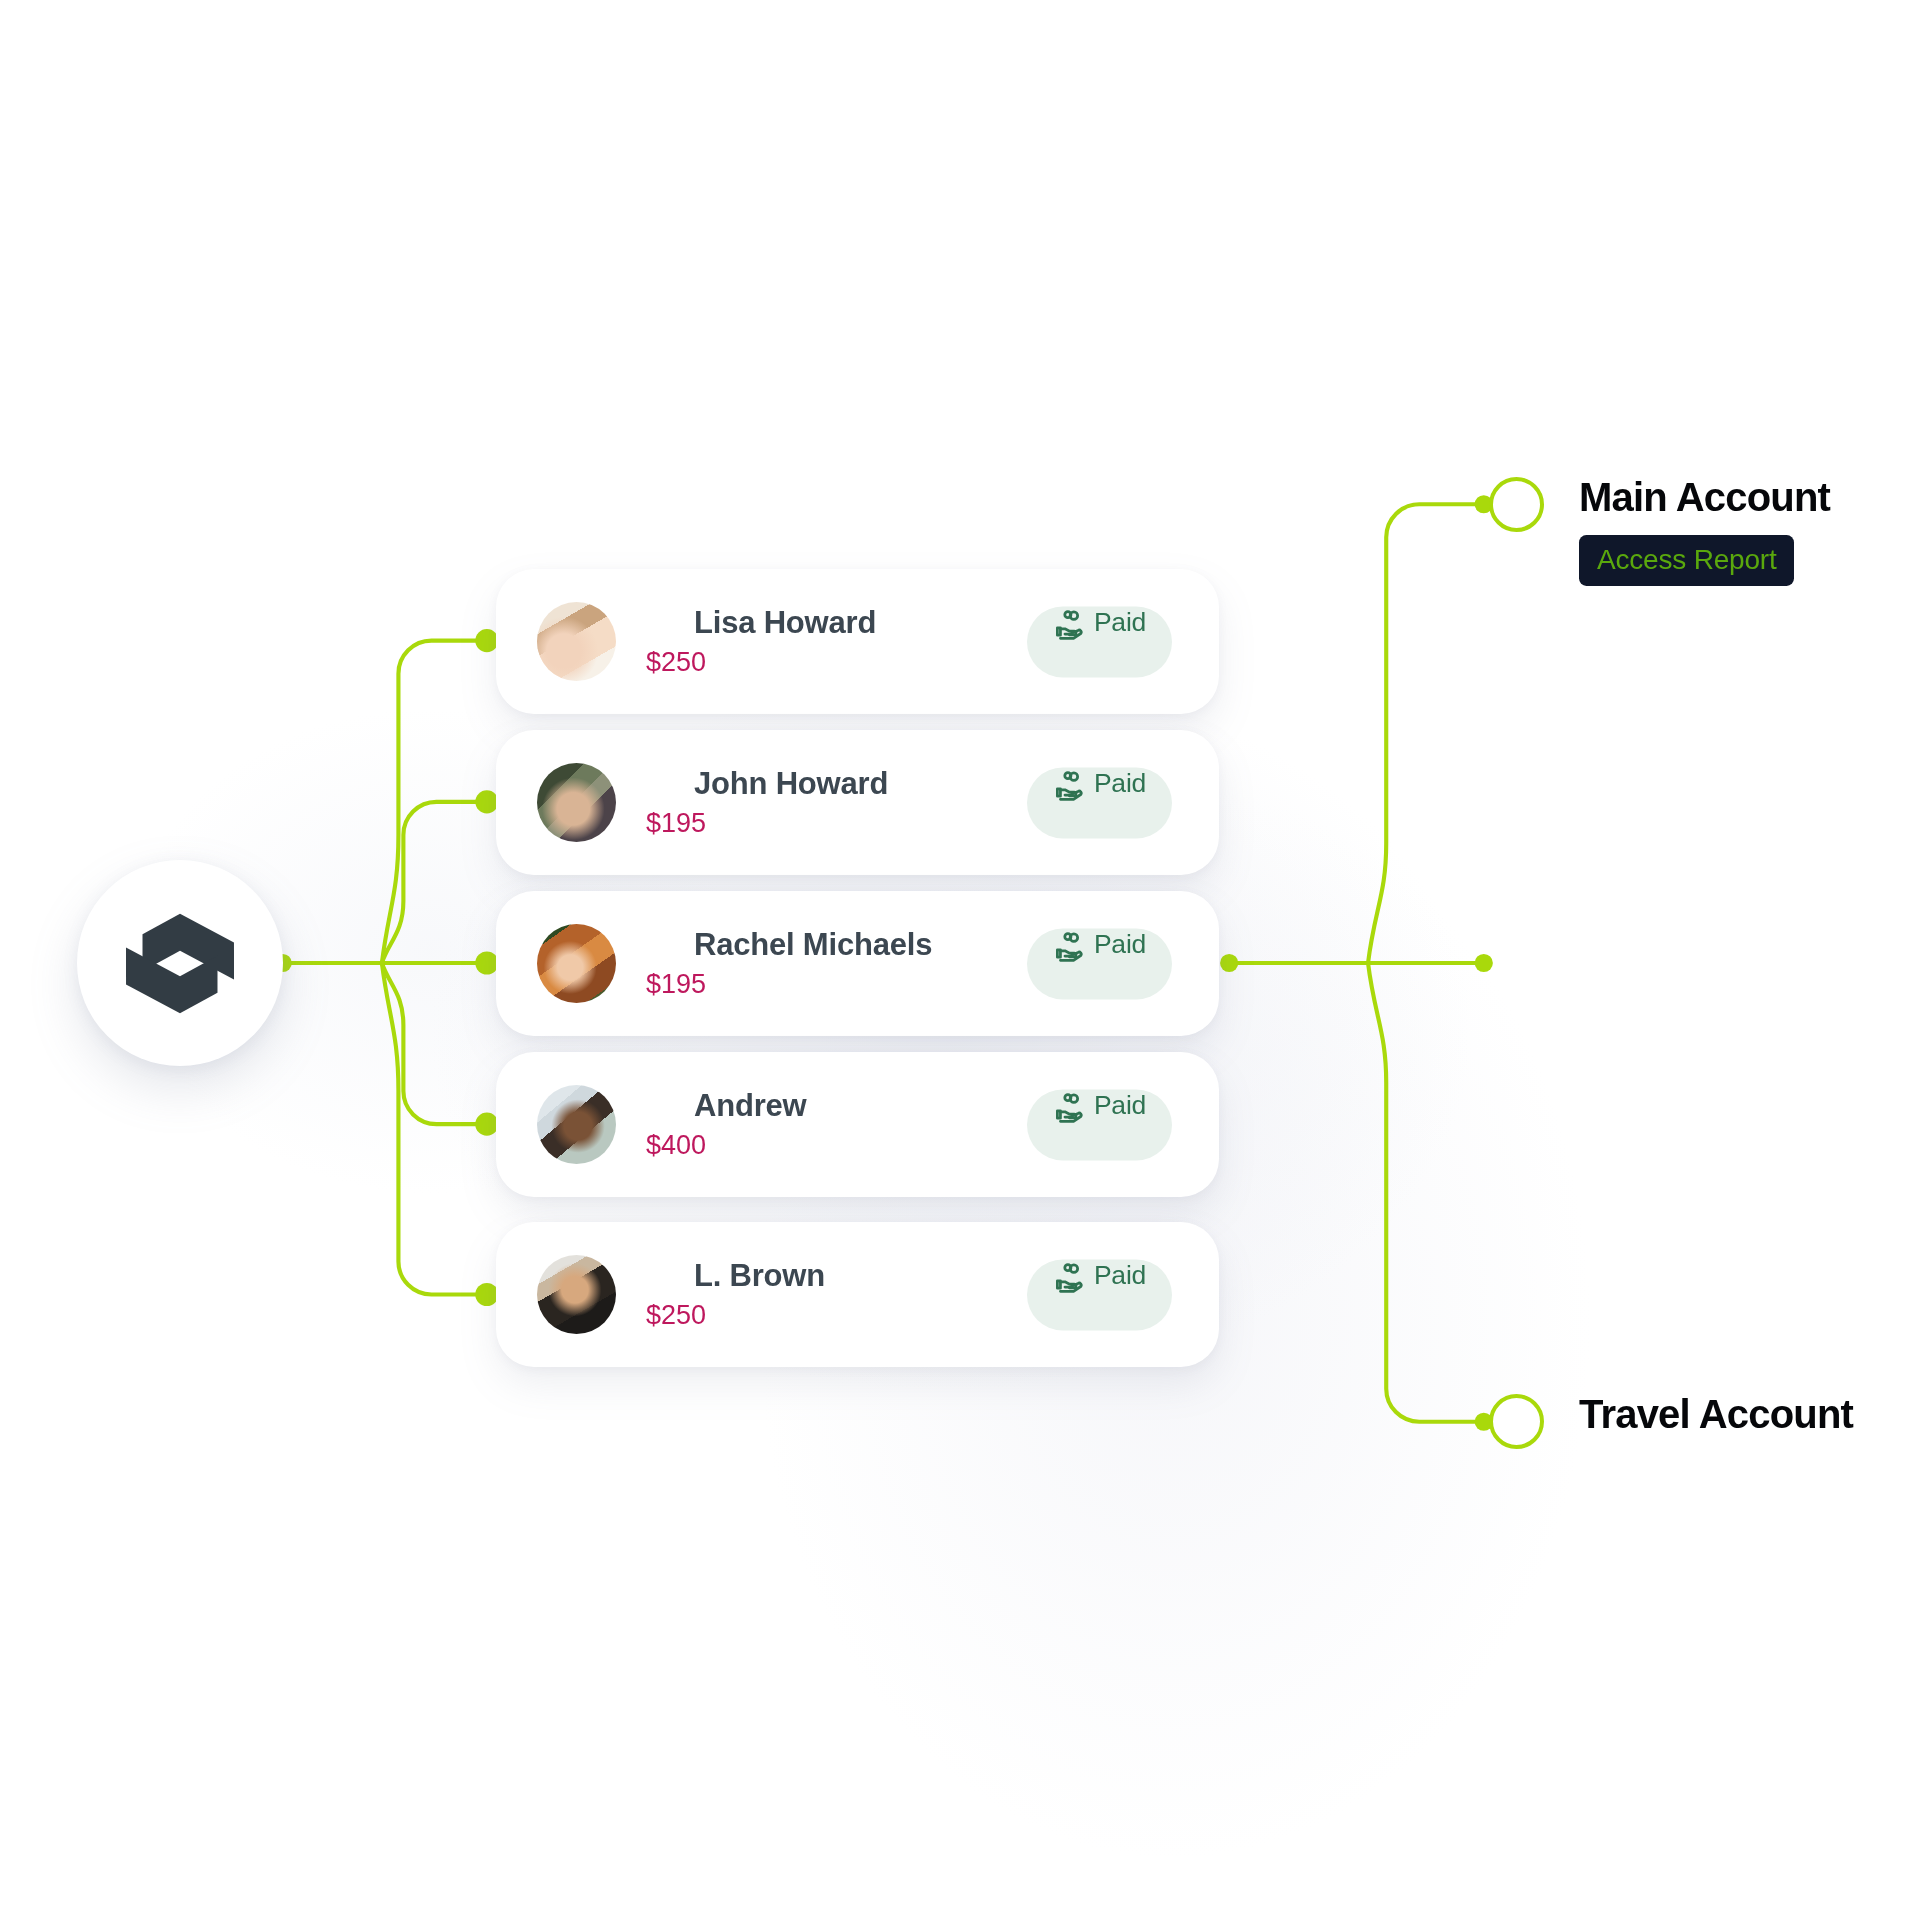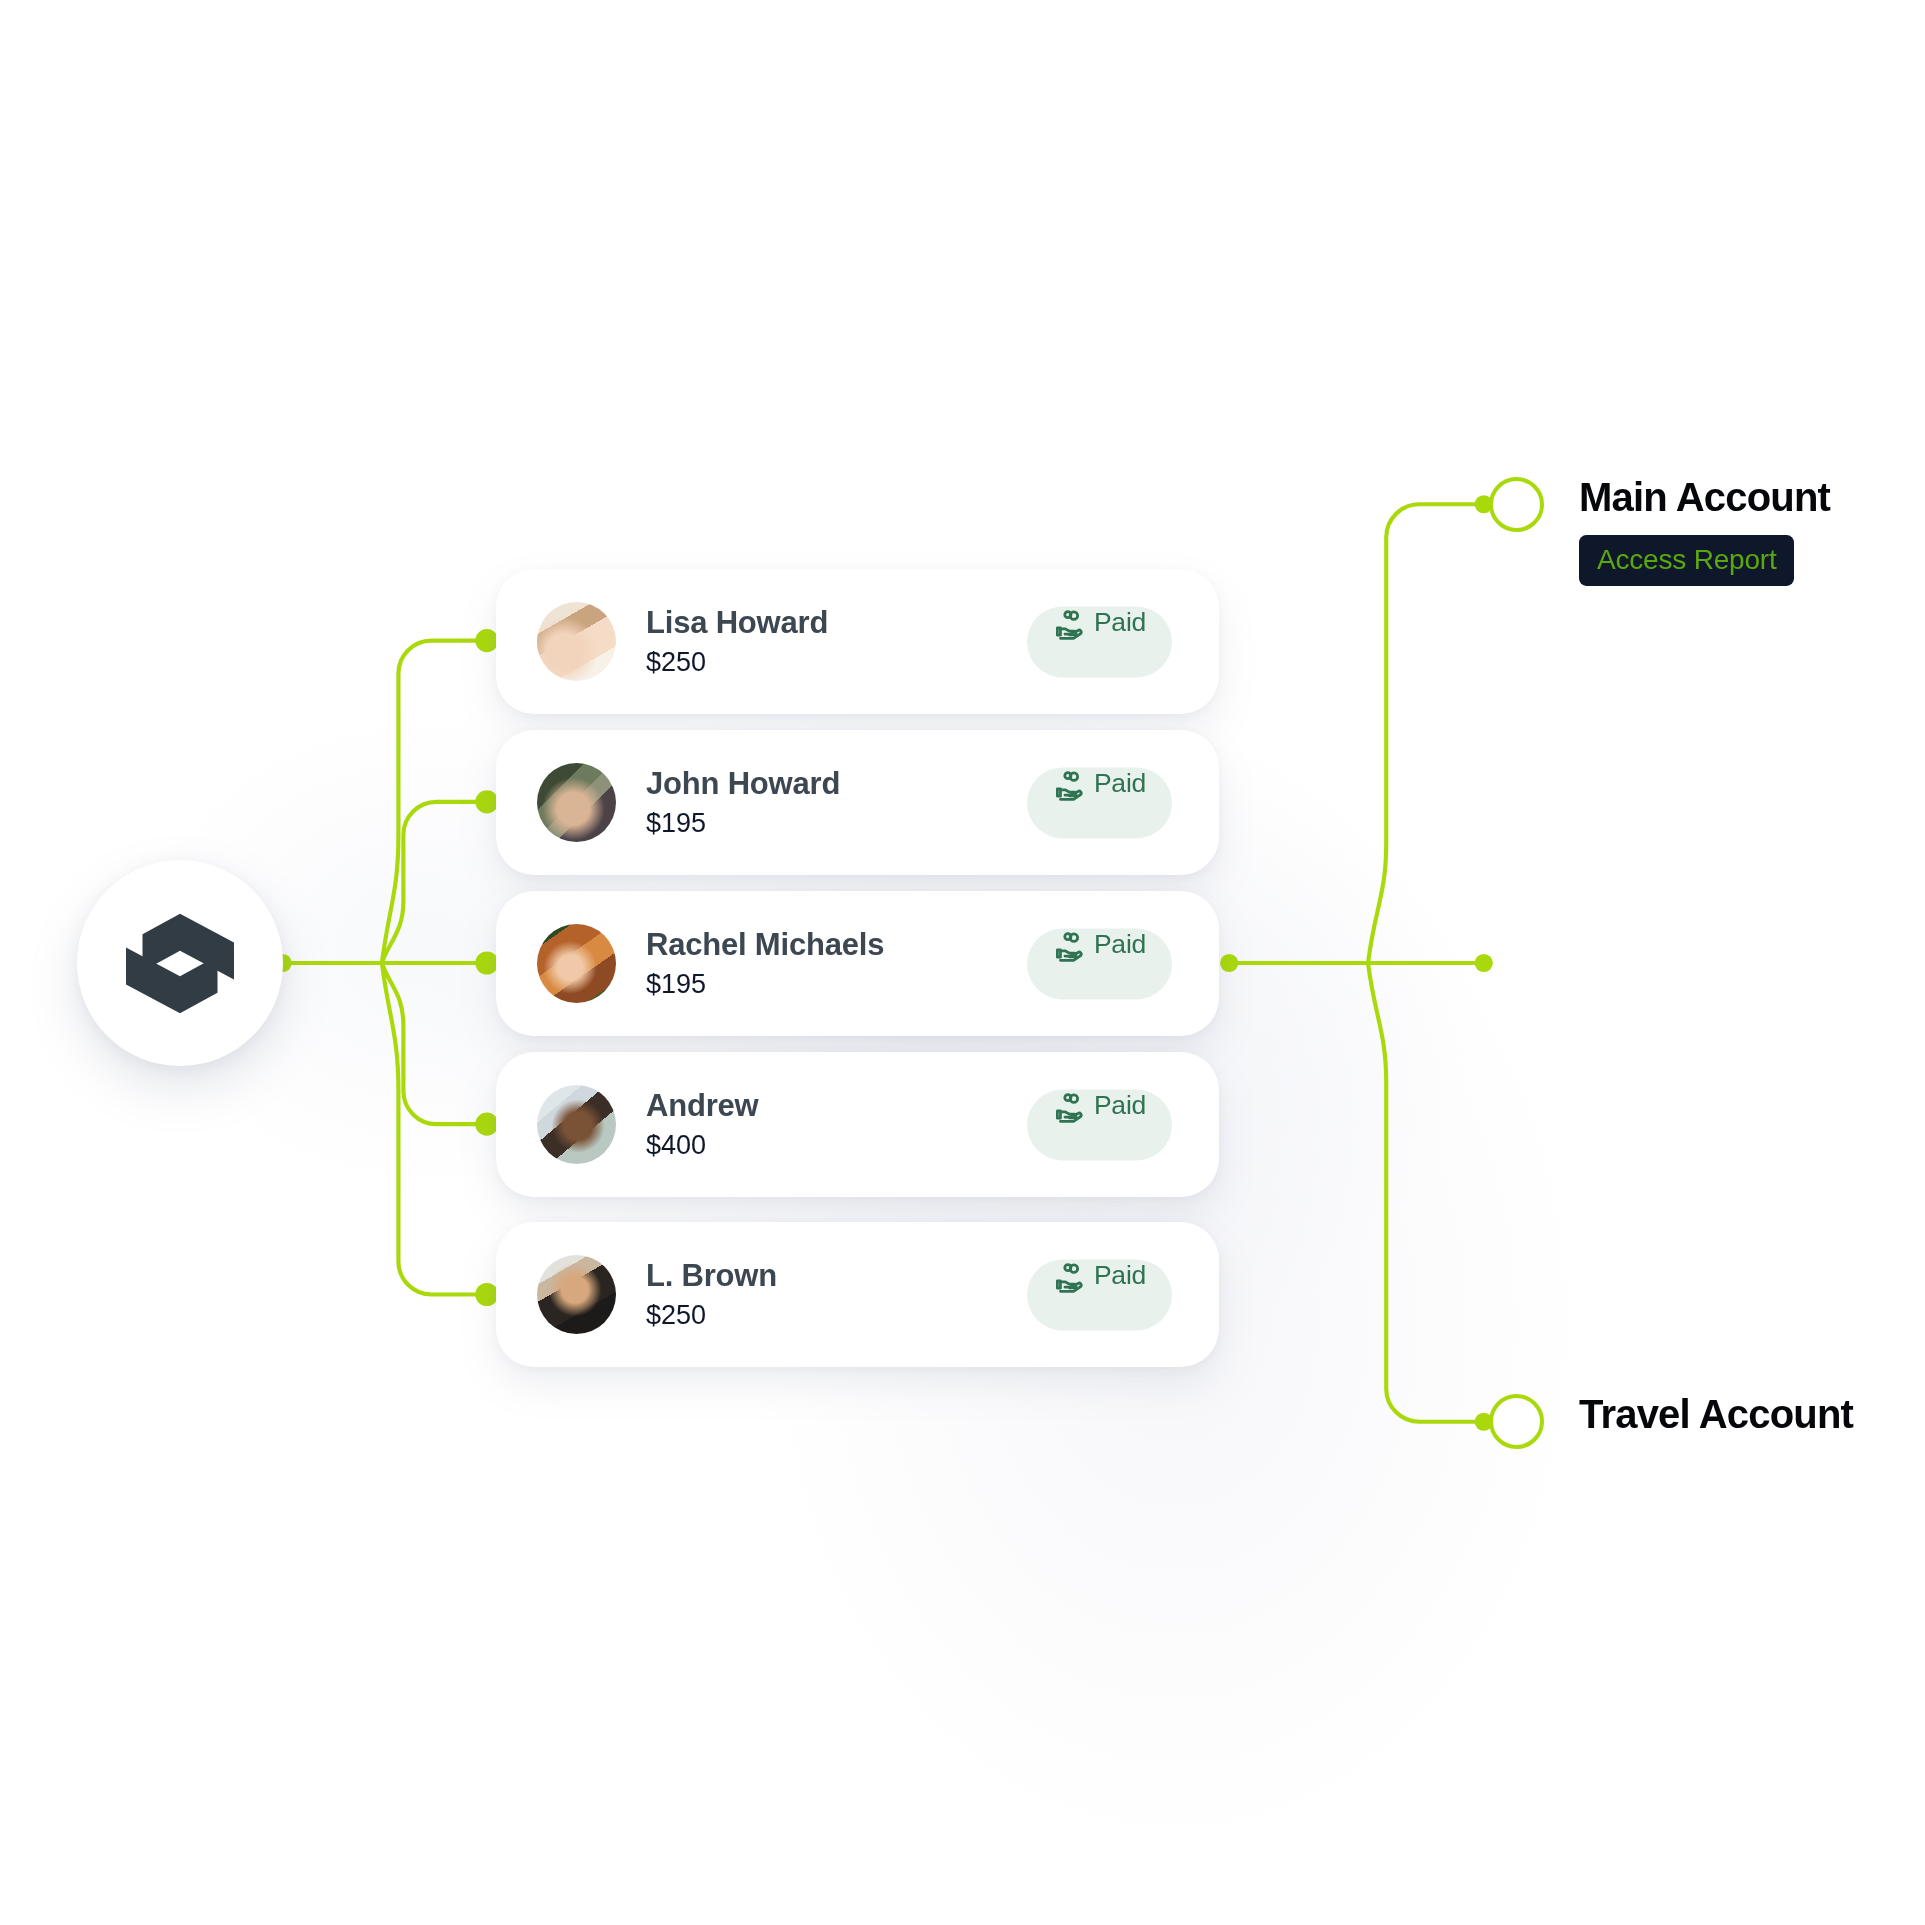--- a/index.html
+++ b/index.html
@@ -42,23 +42,24 @@
   .avatar{
     width:79px;height:79px;border-radius:50%;
     margin-left:41px;flex:0 0 auto;overflow:hidden;
     position:relative;
   }
   .avatar .sk{position:absolute;inset:0;}
   .who{margin-left:30px;display:flex;flex-direction:column;justify-content:center;}
   .who .nm{
     font-size:31px;font-weight:700;color:#3c4751;letter-spacing:-0.2px;
     line-height:1.05;
+    margin-left:48px;
   }
   .who .amt{
-    font-size:27px;font-weight:400;color:#0f172a;margin-top:10px;line-height:1;
+    font-size:27px;font-weight:400;color:#be185d;margin-top:10px;line-height:1;
   }
   .badge{
     position:absolute;right:47px;top:50%;transform:translateY(-50%);
     height:71px;min-width:145px;border-radius:36px;
     background:#e8f1ec;
     display:flex;align-items:flex-start;justify-content:center;gap:6px;
     padding:0 23px;box-sizing:border-box;
   }
   .badge .lbl{font-size:26.5px;color:#2f7352;font-weight:400;letter-spacing:-0.2px;}
 

